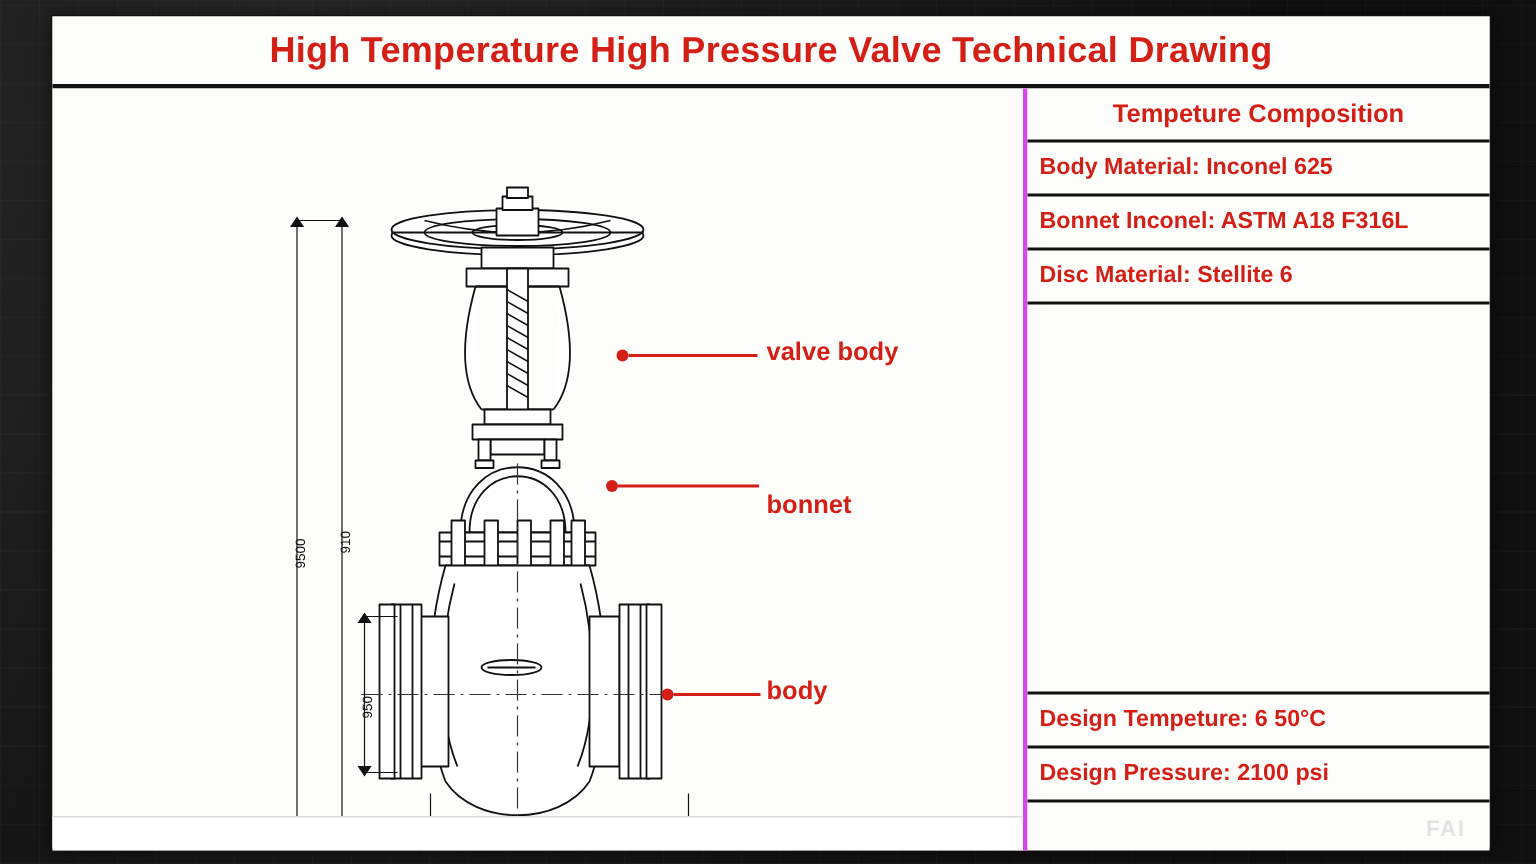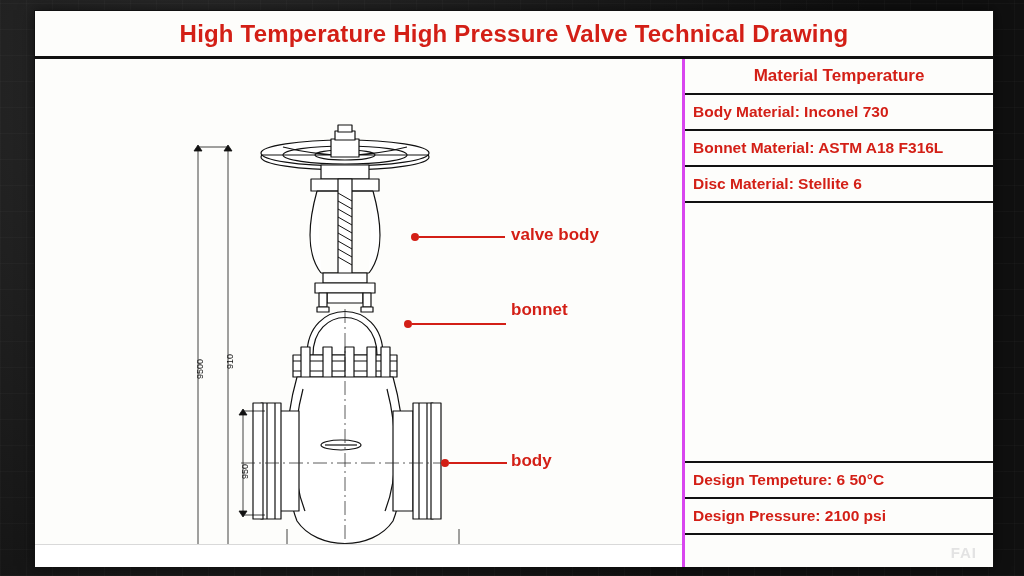--- a/index.html
+++ b/index.html
@@ -178,33 +178,33 @@
         <div class="dim-text" style="left:327px;top:494px;">890</div>
         
 
         
         <div class="dot" style="left:376px;top:174px;"></div>
         <div class="lead" style="left:384px;top:177px;width:86px;"></div>
         <div class="callout" style="left:476px;top:166px;">valve body</div>
 
         <div class="dot" style="left:369px;top:261px;"></div>
         <div class="lead" style="left:377px;top:264px;width:94px;"></div>
-        <div class="callout" style="left:476px;top:241px;">bonnet</div>
+        <div class="callout" style="left:476px;top:268px;">bonnet</div>
 
         <div class="dot" style="left:406px;top:400px;"></div>
         <div class="lead" style="left:414px;top:403px;width:58px;"></div>
         <div class="callout" style="left:476px;top:392px;">body</div>
 
         <div class="bottom-strip"></div>
       </div>
 
       <div class="spec-pane">
-        <div class="spec-head">Material Temperature</div>
-        <div class="spec-row">Body Material: Inconel 730</div>
-        <div class="spec-row">Bonnet Material: ASTM A18 F316L</div>
+        <div class="spec-head">Tempeture Composition</div>
+        <div class="spec-row">Body Material: Inconel 625</div>
+        <div class="spec-row">Bonnet Inconel: ASTM A18 F316L</div>
         <div class="spec-row">Disc Material: Stellite 6</div>
         <div class="spec-gap"></div>
         <div class="spec-row">Design Tempeture: 6 50°C</div>
         <div class="spec-row spec-foot">Design Pressure: 2100 psi</div>
         <div class="spec-blank">
           <div class="watermark">FAI</div>
         </div>
       </div>
 
     </div>

